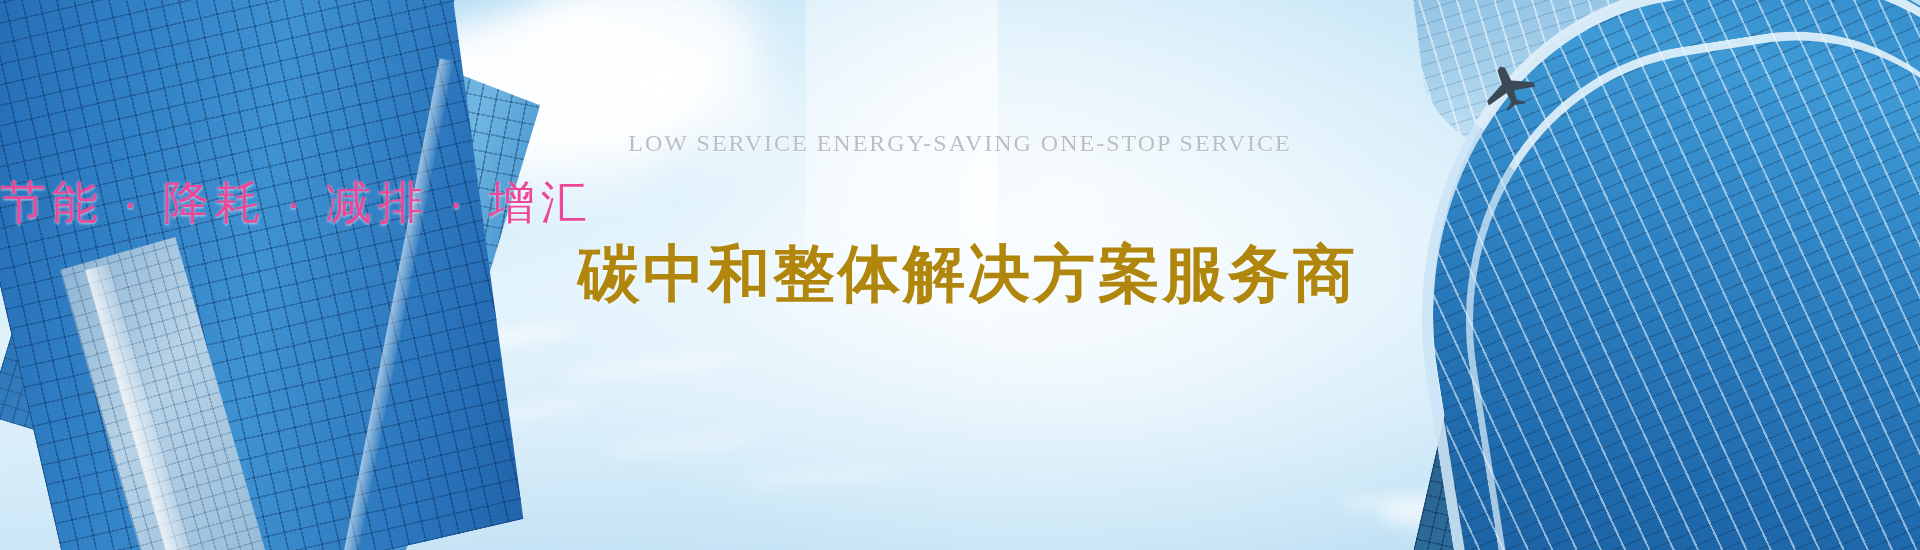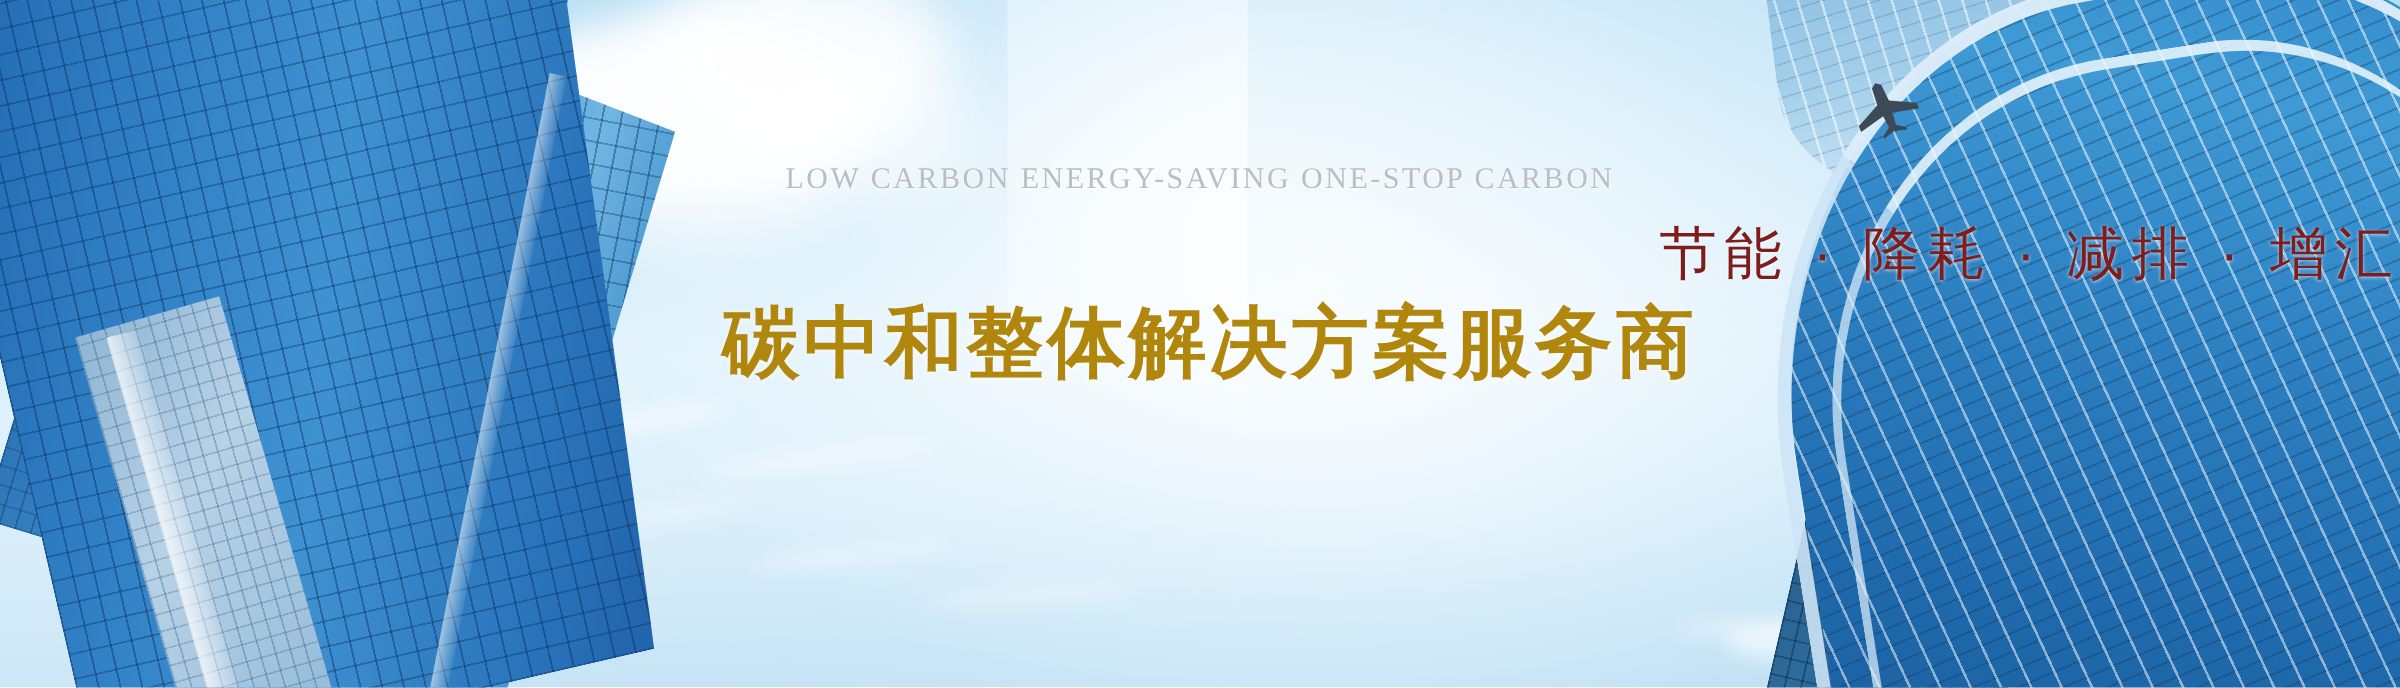--- a/index.html
+++ b/index.html
@@ -189,24 +189,24 @@
     position:absolute;left:0;right:0;top:130px;
     text-align:center;
     font-family:"Liberation Serif", serif;
     font-size:24px;letter-spacing:2.0px;
     color:#b9bfc4;
     text-shadow:0 1px 2px rgba(255,255,255,.85);
     white-space:nowrap;
   }
   #subtitle{
     position:absolute;left:0;right:0;top:172px;
-    text-align:right;
+    text-align:left;
     font-family:"Liberation Sans", sans-serif;
     font-size:46px;font-weight:400;letter-spacing:6px;
-    color:#7f1d1d;
+    color:#ec4899;
     text-shadow:0 1px 3px rgba(255,255,255,.7);
     white-space:nowrap;
   }
   #headline{
     position:absolute;left:16px;right:0;top:232px;
     text-align:center;
     font-family:"Liberation Sans", sans-serif;
     font-size:62px;font-weight:700;letter-spacing:3px;
     color:#b0860c;
     text-shadow:0 2px 5px rgba(255,255,255,.55);
@@ -253,18 +253,18 @@
   <div id="rb-curve-rim"></div>
   <div id="rb-curve-band"></div>
 
   <svg id="plane" viewBox="0 0 60 48" xmlns="http://www.w3.org/2000/svg">
     <g fill="#3c4a58">
       <path d="M30 3 L34 6 L35 20 L55 30 L55 35 L34 30 L33 40 L40 45 L40 47 L30 44 L20 47 L20 45 L27 40 L26 30 L5 35 L5 30 L25 20 L26 6 Z"></path>
     </g>
   </svg>
 
   <div id="text-block">
-    <div id="eyebrow">LOW CARBON ENERGY-SAVING ONE-STOP CARBON</div>
+    <div id="eyebrow">LOW SERVICE ENERGY-SAVING ONE-STOP SERVICE</div>
     <div id="subtitle">节能 · 降耗 · 减排 · 增汇</div>
     <div id="headline">碳中和整体解决方案服务商</div>
   </div>
 
 </div>
 
 </body></html>

